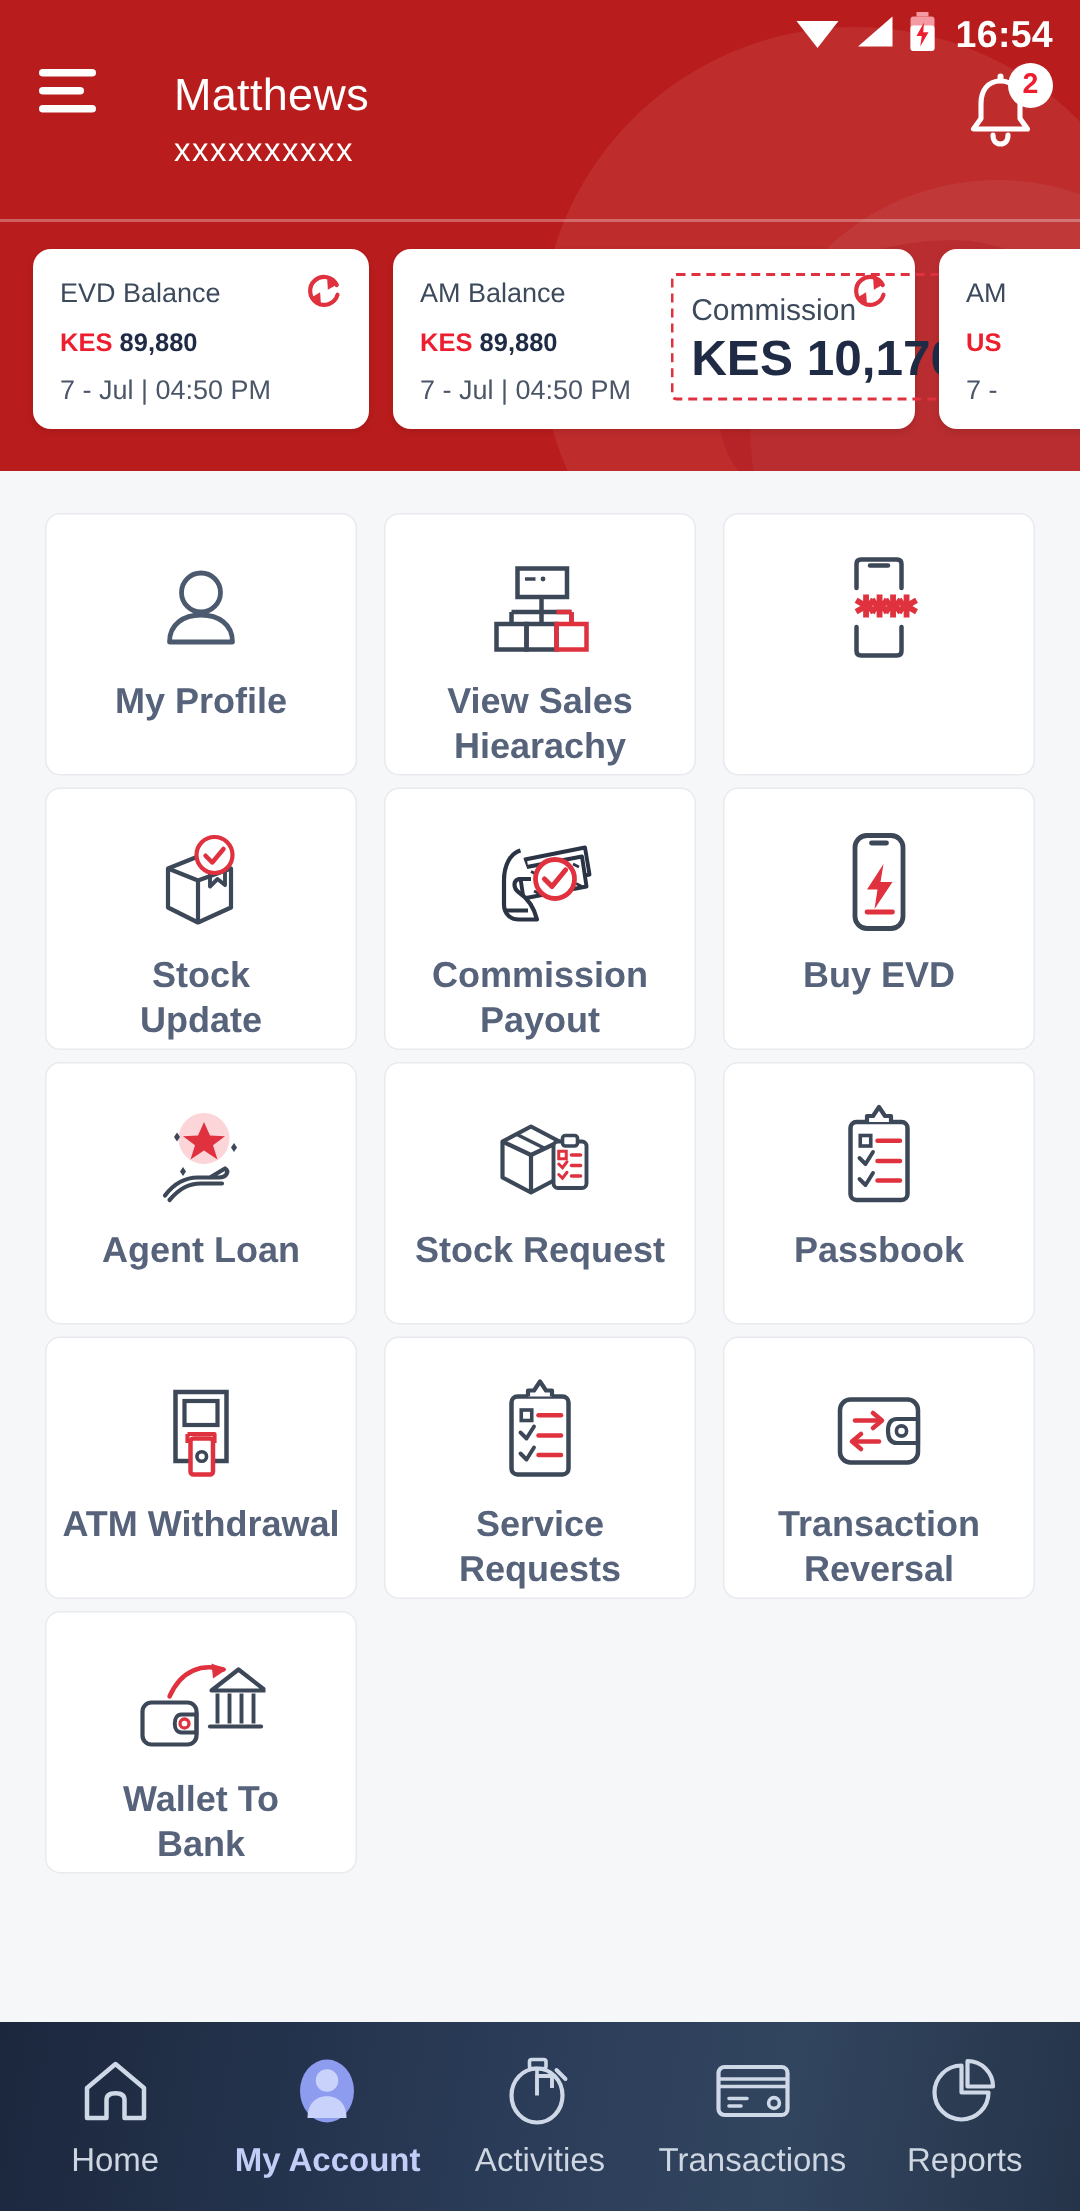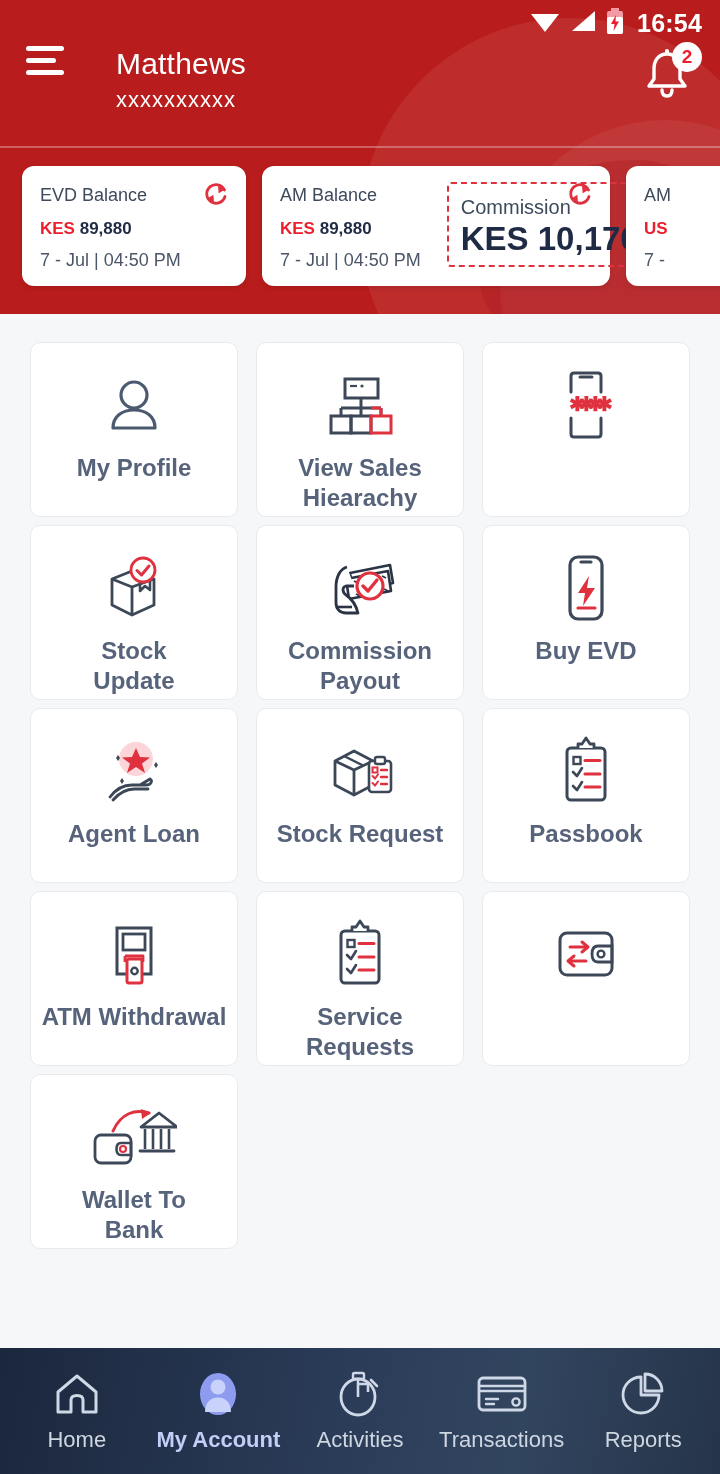--- a/index.html
+++ b/index.html
@@ -549,20 +549,22 @@
           <svg width="72" height="64" viewBox="0 0 72 64">
             <rect x="10" y="10" width="52" height="42" rx="7" fill="none" stroke="#3c4758" stroke-width="3"></rect>
             <path d="M48 23 L62 23 L62 39 L48 39 C44 39 42 36 42 31 C42 26 44 23 48 23 Z" fill="none" stroke="#3c4758" stroke-width="2.8"></path>
             <circle cx="51" cy="31" r="3.4" fill="none" stroke="#3c4758" stroke-width="2.4"></circle>
             <path d="M20 24 L36 24" stroke="#e0313f" stroke-width="3" stroke-linecap="round"></path>
             <path d="M32 19 L38 24 L32 29" fill="none" stroke="#e0313f" stroke-width="3" stroke-linecap="round" stroke-linejoin="round"></path>
             <path d="M36 38 L20 38" stroke="#e0313f" stroke-width="3" stroke-linecap="round"></path>
             <path d="M24 33 L18 38 L24 43" fill="none" stroke="#e0313f" stroke-width="3" stroke-linecap="round" stroke-linejoin="round"></path>
           </svg>
         </div>
+        <div class="tile-label">Transaction
+Reversal</div>
       </div>
 
       <div class="tile">
         <div class="tile-icon">
           <svg width="86" height="66" viewBox="0 0 86 66">
             <rect x="4" y="30" width="36" height="28" rx="6" fill="#fff" stroke="#3c4758" stroke-width="2.8"></rect>
             <path d="M30 38 L40 38 L40 50 L30 50 C27 50 25.5 47.5 25.5 44 C25.5 40.5 27 38 30 38 Z" fill="none" stroke="#3c4758" stroke-width="2.6"></path>
             <circle cx="32" cy="44" r="3" fill="none" stroke="#e0313f" stroke-width="2.2"></circle>
             <path d="M22 26 C30 8 44 4 58 8" fill="none" stroke="#e0313f" stroke-width="3" stroke-linecap="round"></path>
             <path d="M50 4 L60 8 L51 14" fill="#e0313f"></path>

